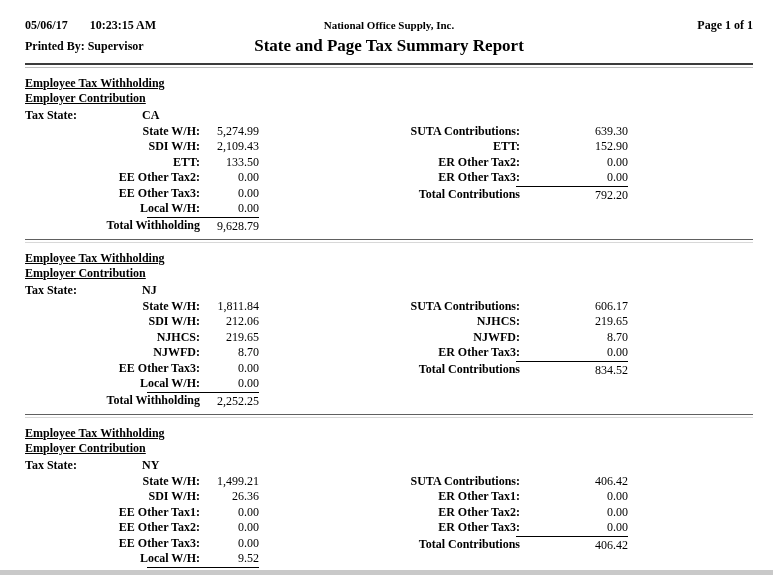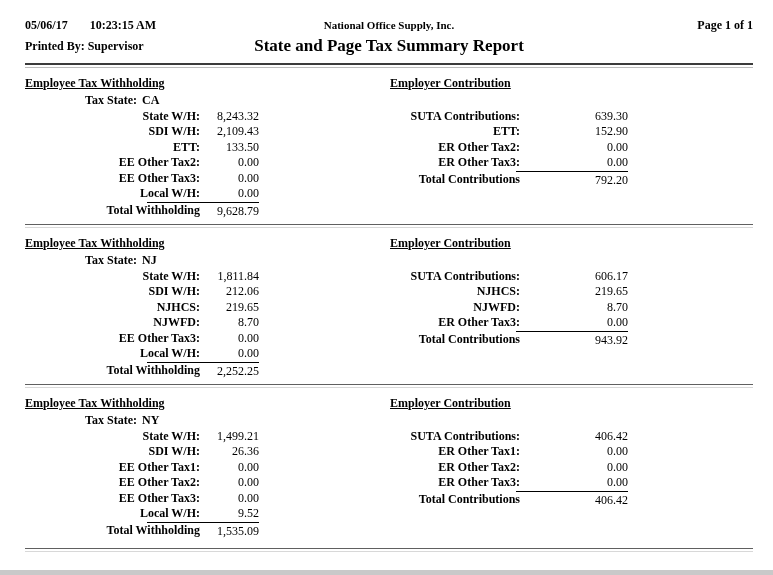--- a/index.html
+++ b/index.html
@@ -19,34 +19,34 @@
   .hdr-center { flex: 1; text-align: center; font-weight: bold; font-size: 11px; white-space: nowrap; }
   .hdr-right { width: 170px; text-align: right; font-weight: bold; }
   .hdr-row2 { display: flex; margin-top: 3px; align-items: center; }
   .printed-by { width: 170px; font-weight: bold; white-space: nowrap; }
   .report-title { flex: 1; text-align: center; font-weight: bold; font-size: 17px; white-space: nowrap; }
   .hdr-spacer { width: 170px; }
   .header-rule { margin-top: 7px; border-top: 2px solid #3b3b3b; height: 2px; border-bottom: 1px solid #bdbdbd; }
 
   
   .tax-section { margin-top: 8px; }
-  .col-heads { display: flex; }
+  .col-heads { display: flex; flex-direction: column; }
   .col-head { font-weight: bold; text-decoration: underline; }
   .col-head-left { width: 365px; }
   .cols { display: flex; margin-top: 2px; }
   .employee-col { width: 234px; }
   .employer-col { width: 238px; margin-left: 131px; }
   .row { display: flex; height: 15.5px; line-height: 15.5px; }
   .lbl { font-weight: bold; text-align: right; }
   .employee-col .lbl { width: 175px; }
   .employee-col .val { width: 55px; }
   .employer-col .lbl { width: 130px; }
   .employer-col .val { width: 104px; }
   .val { text-align: right; margin-left: 4px; }
-  .ts-label { width: 112px; text-align: right; font-weight: bold; }
+  .ts-label { width: 112px; text-align: left; font-weight: bold; }
   .ts-value { margin-left: 5px; font-weight: bold; }
   .rule { border-top: 1px solid #000; width: 112px; margin-left: auto; height: 0; }
   .total-row .val { position: relative; top: 1px; }
   .section-divider { margin-top: 6px; border-top: 1px solid #606060; height: 2px; border-bottom: 1px solid #d8d8d8; }
   .footer-rule { margin-top: 10px; }
   .report-footer { margin-top: 2px; font-weight: bold; font-style: italic; font-size: 11.5px; }
   .window-edge { position: absolute; left: 0; bottom: 0; width: 100%; height: 5px; background: #c9c9c9; }
 </style>
 </head>
 <body>
@@ -78,21 +78,21 @@
       <div class="col-head">Employer Contribution</div>
     </div>
     <div class="cols">
       <div class="employee-col">
         <div class="row">
           <span class="ts-label">Tax State:</span>
           <span class="ts-value">CA</span>
         </div>
         <div class="row">
             <span class="lbl">State W/H:</span>
-            <span class="val">8,243.32</span>
+            <span class="val">5,274.99</span>
           </div>
         <div class="row">
             <span class="lbl">SDI W/H:</span>
             <span class="val">2,109.43</span>
           </div>
         <div class="row">
             <span class="lbl">ETT:</span>
             <span class="val">133.50</span>
           </div>
         <div class="row">
@@ -196,21 +196,21 @@
             <span class="lbl">NJWFD:</span>
             <span class="val">8.70</span>
           </div>
         <div class="row">
             <span class="lbl">ER Other Tax3:</span>
             <span class="val">0.00</span>
           </div>
         <div class="rule"></div>
         <div class="row total-row">
             <span class="lbl">Total Contributions</span>
-            <span class="val">943.92</span>
+            <span class="val">834.52</span>
           </div>
       </div>
     </div>
   </section>
   <div class="section-divider"></div>
 
   <section class="tax-section">
     <div class="col-heads">
       <div class="col-head col-head-left">Employee Tax Withholding</div>
       <div class="col-head">Employer Contribution</div>

